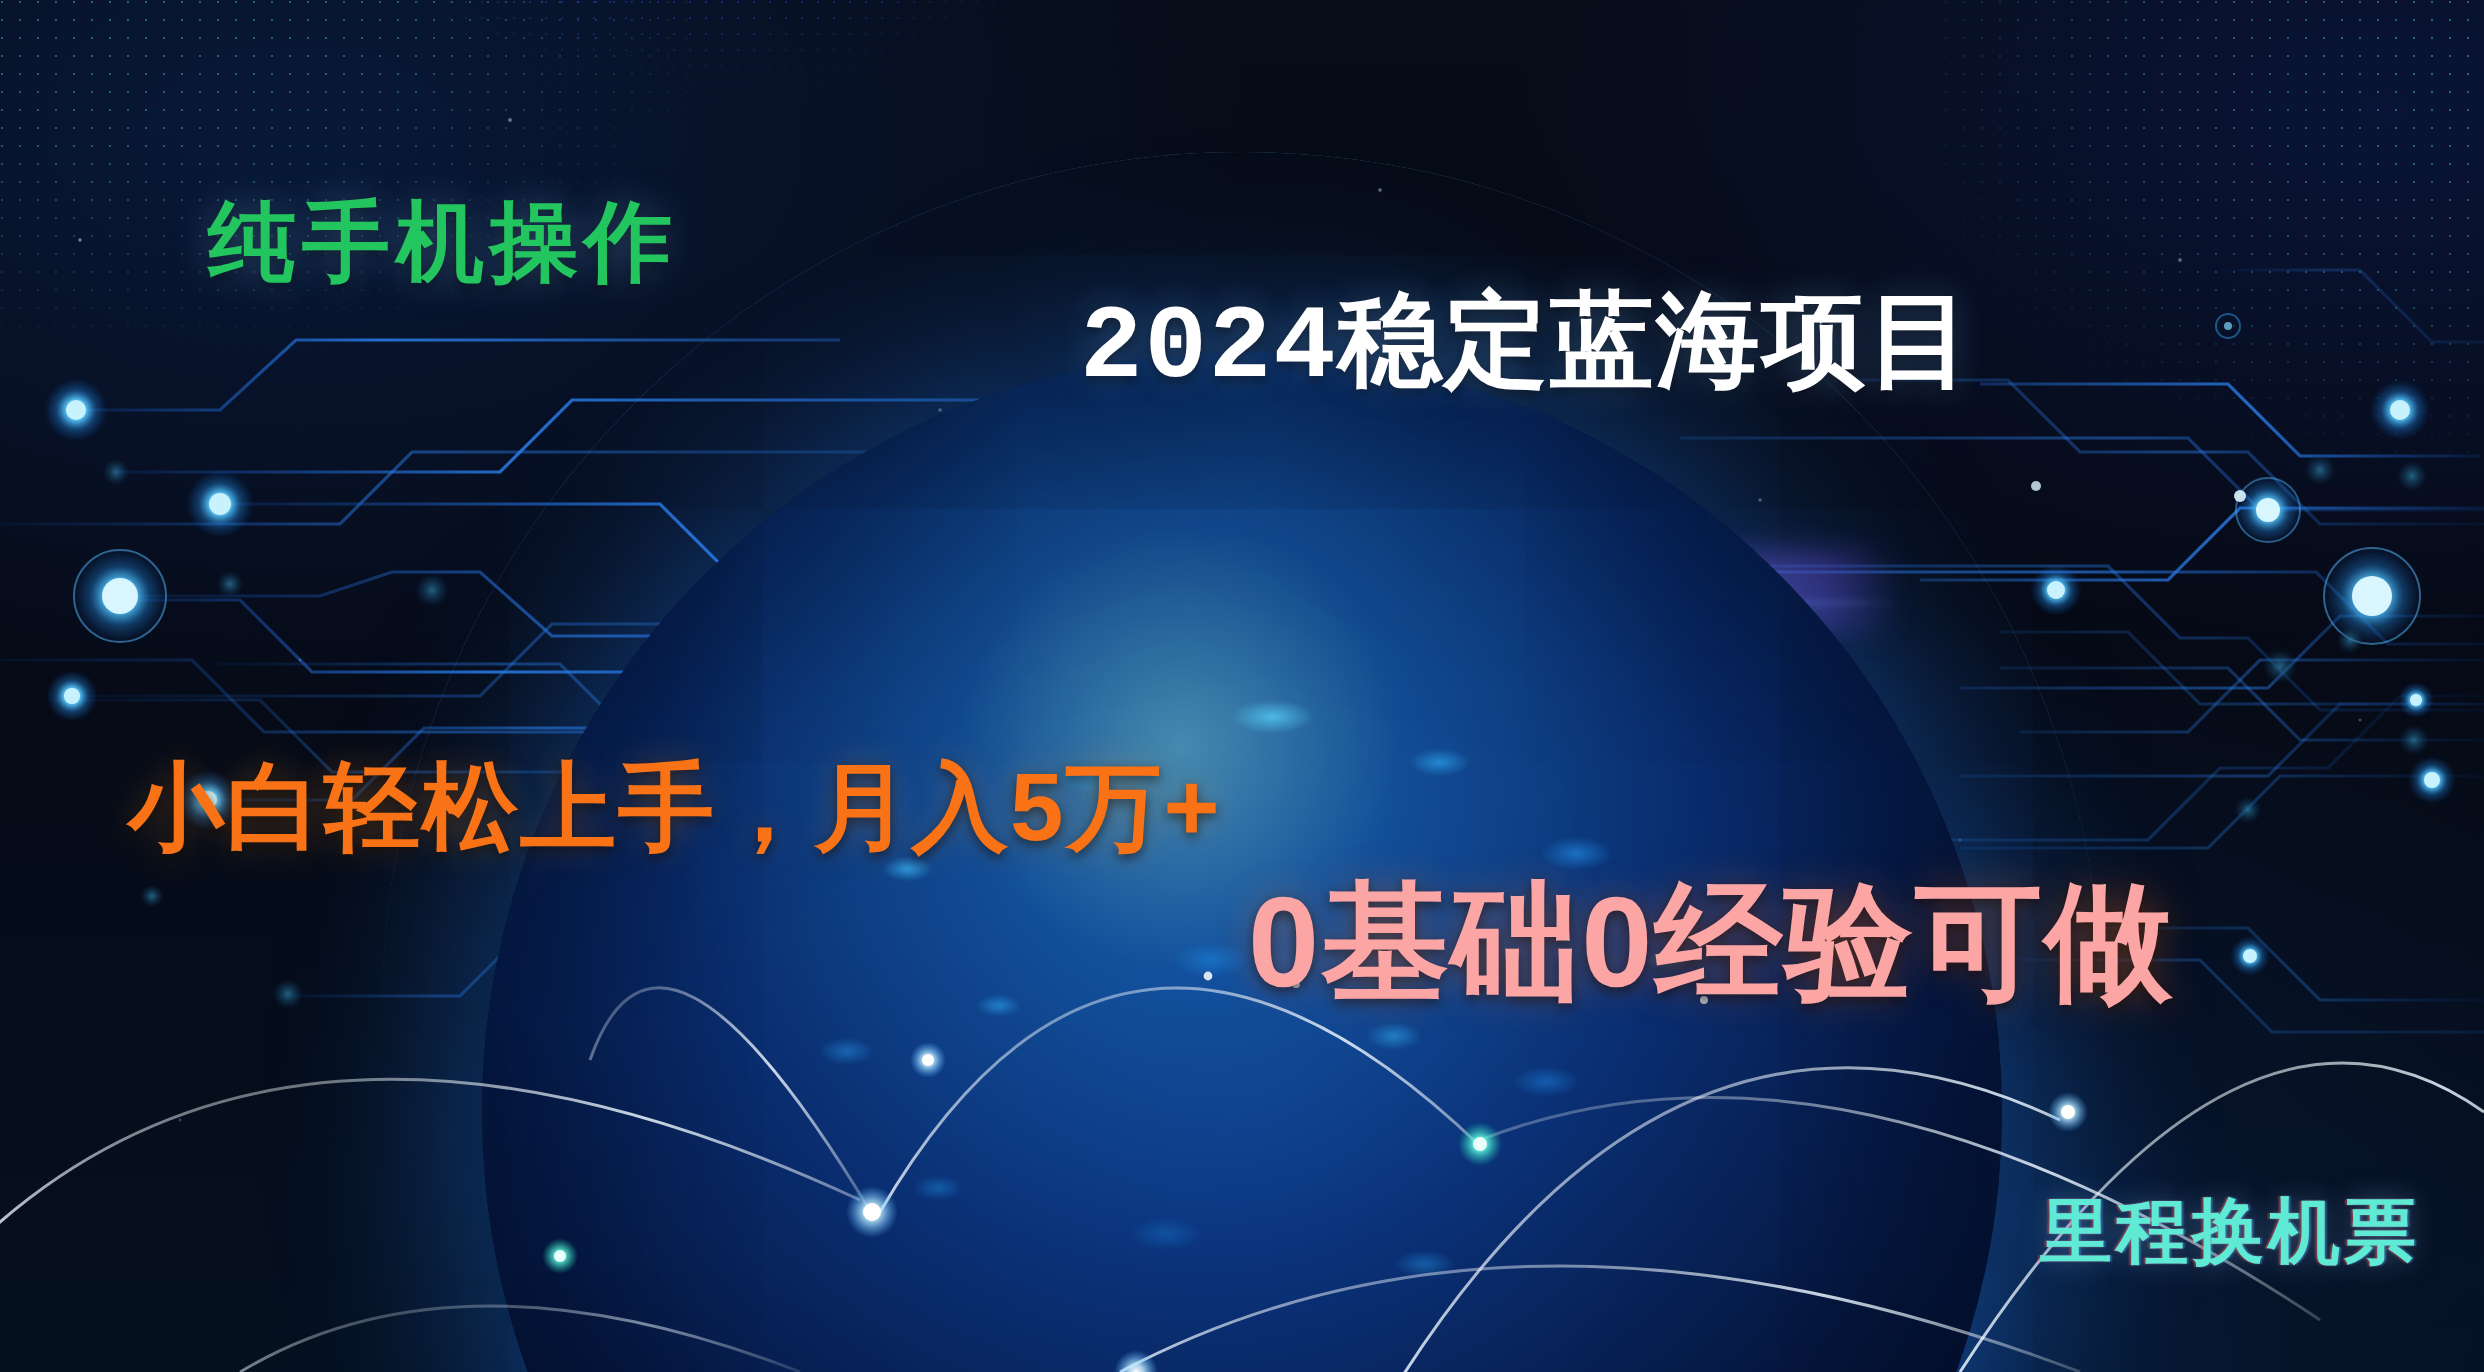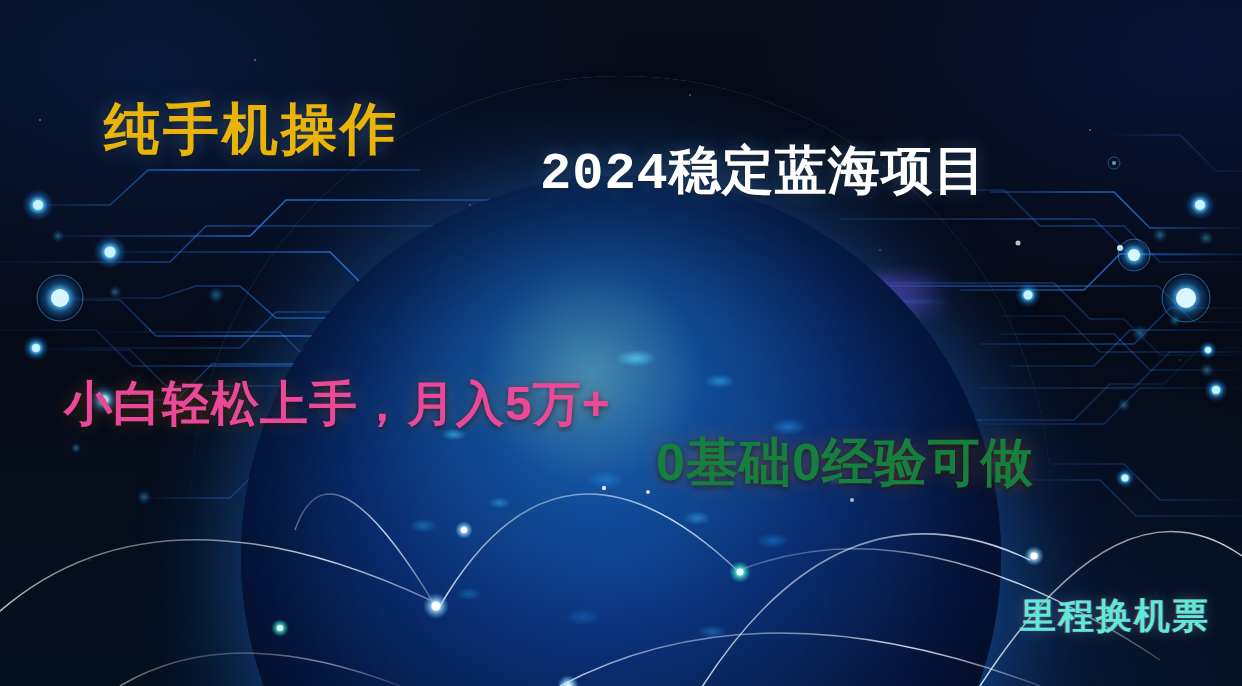--- a/index.html
+++ b/index.html
@@ -148,42 +148,42 @@
     width:1000px; height:520px;
     background:radial-gradient(ellipse at 50% 100%, rgba(40,150,255,.32) 0%, rgba(20,80,190,.16) 38%, rgba(0,0,0,0) 70%);
     filter:blur(12px);
   }
 
   
   .txt { position:absolute; white-space:nowrap; font-weight:700; }
 
   #t-line1 {
     left:104px; top:92px;
-    font-size:56px; color:#eab308; letter-spacing:3px;
+    font-size:44px; color:#22c55e; letter-spacing:3px;
     text-shadow:0 0 18px rgba(120,190,255,.35), 0 2px 6px rgba(0,0,0,.6);
   }
   #t-line2 {
     left:540px; top:136px;
     font-size:52px; color:#ffffff; letter-spacing:1px;
     text-shadow:0 0 16px rgba(120,190,255,.3), 0 2px 6px rgba(0,0,0,.6);
     font-family:Liberation Mono, monospace;
   }
   #t-line3 {
     left:296px; top:232px;
     font-size:84px; color:#ffffff; letter-spacing:2px;
     text-shadow:0 0 26px rgba(130,200,255,.4), 0 3px 10px rgba(0,0,0,.65);
   }
   #t-line4 {
     left:64px; top:372px;
-    font-size:48px; color:#ec4899; letter-spacing:1px;
+    font-size:48px; color:#f97316; letter-spacing:1px;
     text-shadow:0 0 16px rgba(248,150,40,.3), 0 2px 6px rgba(0,0,0,.6);
   }
   #t-line5 {
-    left:656px; top:428px;
-    font-size:52px; color:#15803d; letter-spacing:1px;
+    left:624px; top:428px;
+    font-size:64px; color:#fca5a5; letter-spacing:1px;
     text-shadow:0 0 18px rgba(247,110,30,.35), 0 2px 6px rgba(0,0,0,.6);
   }
   #t-line6 {
     left:1020px; top:592px;
     font-size:36px; color:#5eead4; letter-spacing:2px;
     text-shadow:-1px 0 1px rgba(255,90,90,.45), 1px 0 1px rgba(90,170,255,.45), 0 0 14px rgba(140,200,255,.35);
   }
 </style>
 </head>
 <body>

